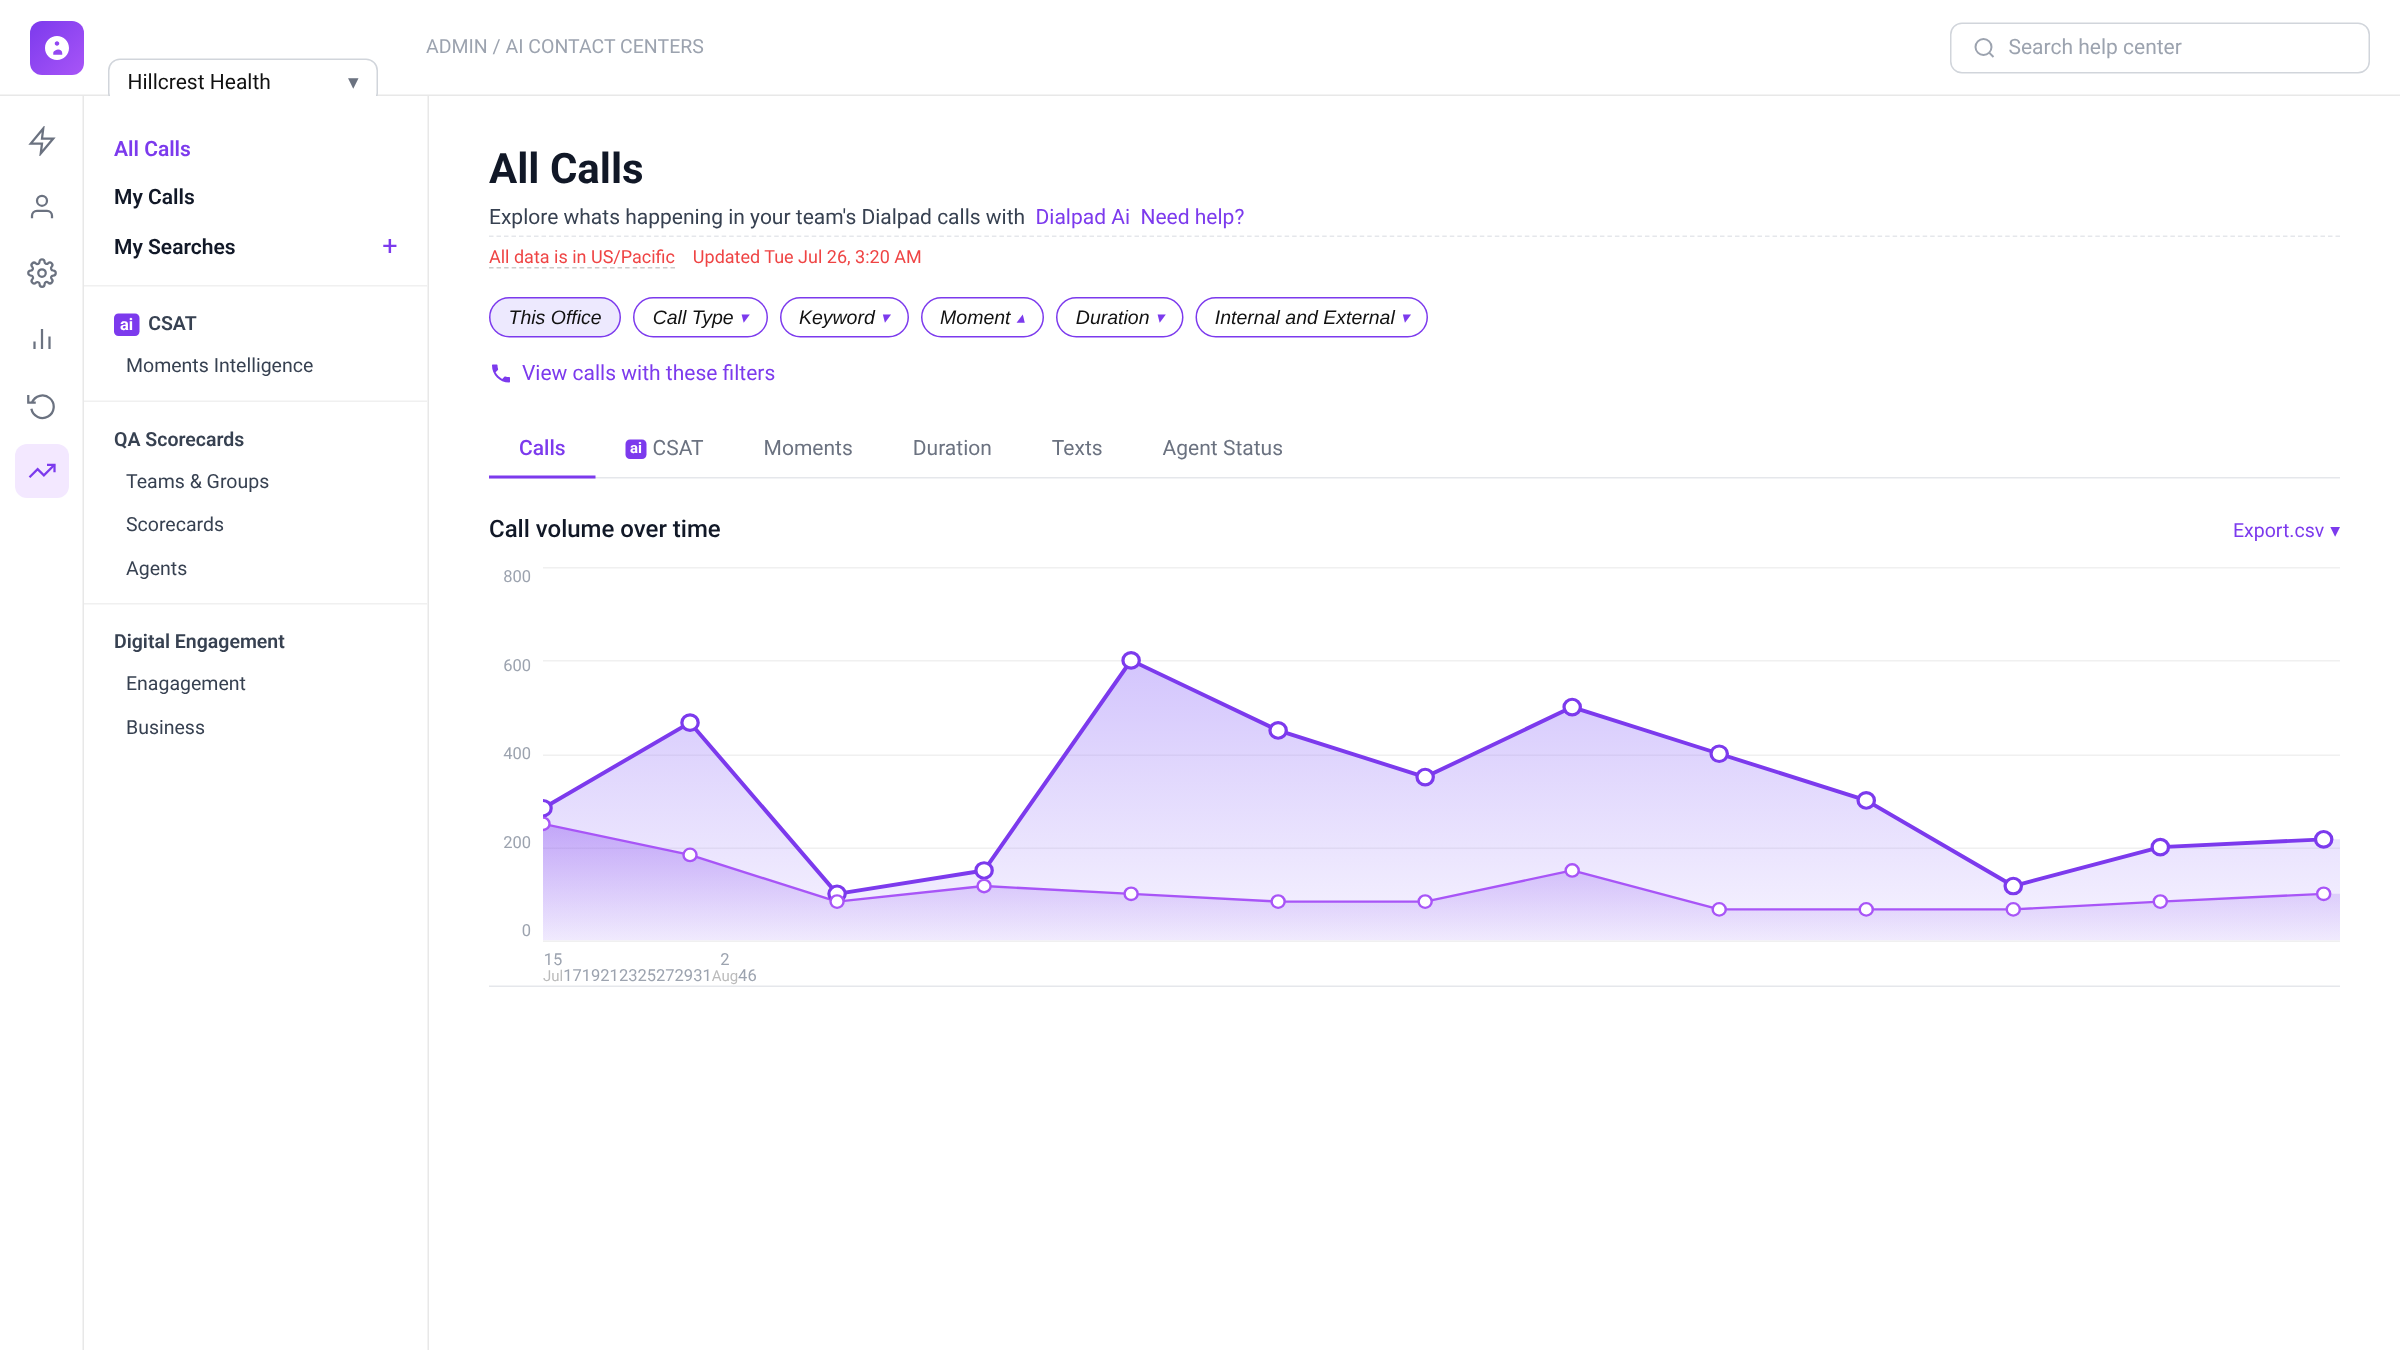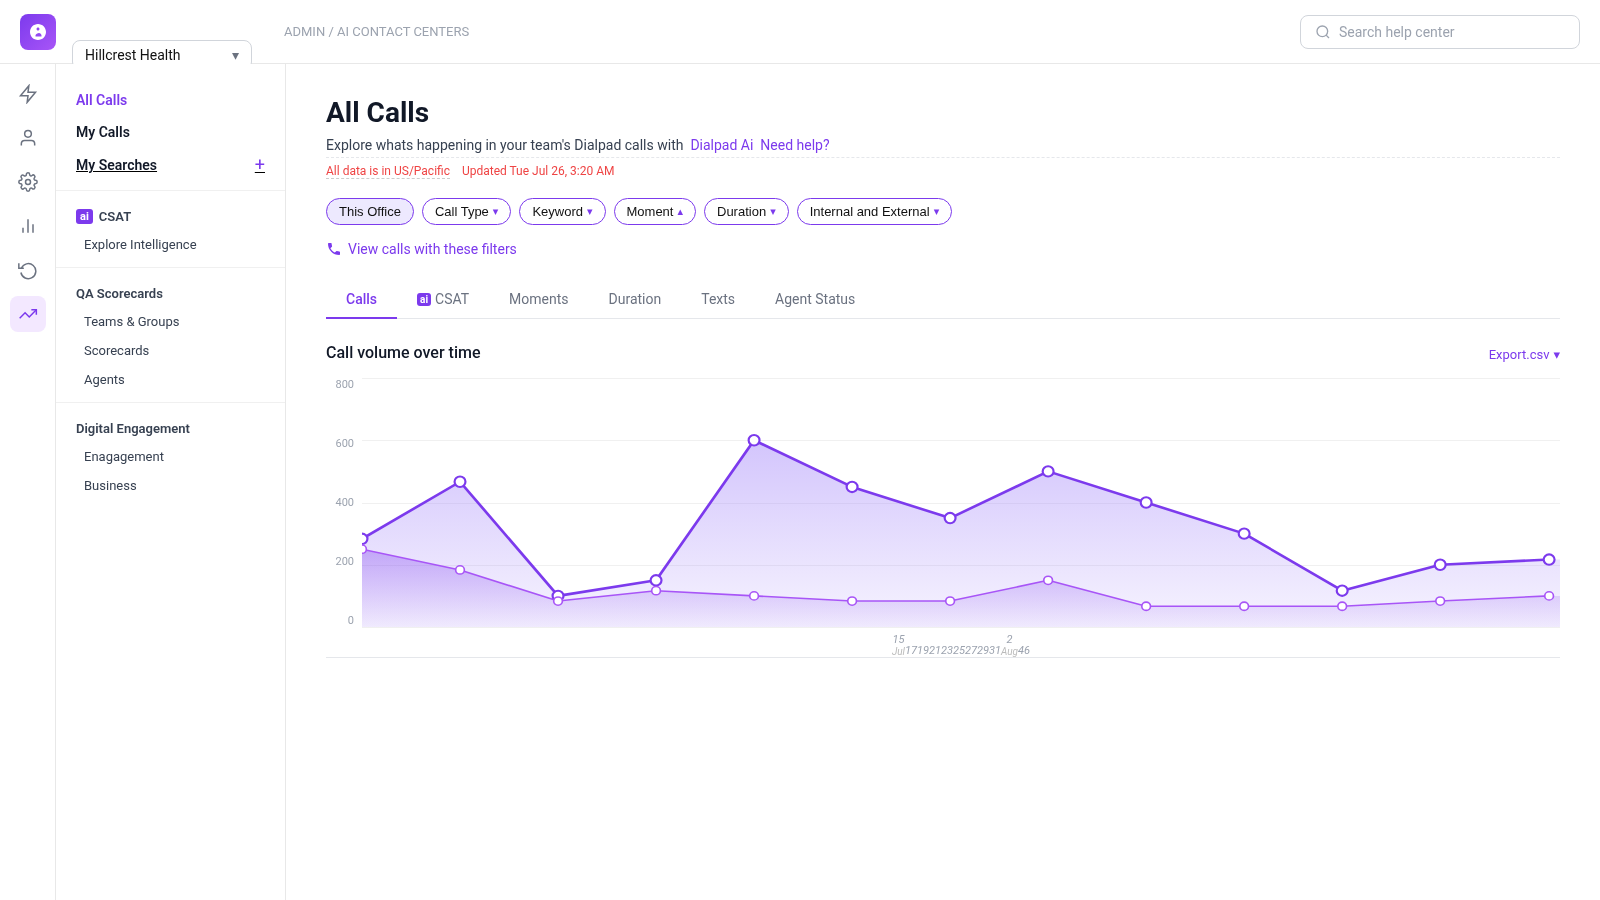--- a/index.html
+++ b/index.html
@@ -131,20 +131,21 @@
     }
     .filter-btn {
       display: flex; align-items: center; gap: 4px;
       border: 1.5px solid #7c3aed;
       border-radius: 20px;
       padding: 5px 12px;
       font-size: 13px;
       cursor: pointer;
       background: #fff;
       color: #111;
+      font-style: italic;
     }
     .filter-btn.active { background: #ede9fe; border-color: #7c3aed; }
     .filter-btn .chevron { color: #7c3aed; font-size: 11px; }
 
     
     .view-calls-link {
       display: flex; align-items: center; gap: 6px;
       color: #7c3aed; font-size: 14px; cursor: pointer;
       margin-bottom: 24px;
       text-decoration: none;
@@ -194,40 +195,38 @@
       left: 36px; right: 0; top: 0; bottom: 30px;
     }
     .gridline {
       position: absolute;
       left: 0; right: 0;
       border-top: 1px solid #f0f0f0;
     }
     .chart-xaxis {
       position: absolute;
       bottom: 0; left: 36px; right: 0;
-      display: flex; justify-content: center;
+      display: flex; justify-content: flex-start;
       align-items: flex-end;
       height: 30px;
-      font-style: italic;
     }
     .chart-xlabel { font-size: 11px; color: #9ca3af; text-align: center; }
     .chart-xlabel .month { font-size: 10px; color: #bbb; }
 
     svg.chart-svg {
       position: absolute;
       left: 36px; right: 0; top: 0; bottom: 30px;
       width: calc(100% - 36px);
       height: calc(100% - 30px);
     }
 
     
     .nav-searches-row {
       display: flex; align-items: center; justify-content: space-between;
       padding: 8px 20px;
-      text-decoration: underline;
     }
     .nav-searches-label { font-size: 14px; font-weight: 600; color: #111827; cursor: pointer; }
     .nav-searches-add { color: #7c3aed; font-size: 18px; cursor: pointer; line-height: 1; }
   </style>
 </head>
 <body>
 
 <div class="topbar">
   <div class="topbar-logo">
     <svg width="22" height="22" viewBox="0 0 22 22" fill="none" xmlns="http://www.w3.org/2000/svg">
@@ -299,21 +298,21 @@
       <span class="nav-searches-label">My Searches</span>
       <span class="nav-searches-add">+</span>
     </div>
 
     <div class="nav-divider"></div>
 
     <div class="nav-group-label" style="display:flex;align-items:center;gap:6px;">
       <span style="font-size:11px;background:#7c3aed;color:white;border-radius:3px;padding:1px 4px;font-weight:700;">ai</span>
       <span>CSAT</span>
     </div>
-    <div class="nav-sub-item">Explore Intelligence</div>
+    <div class="nav-sub-item">Moments Intelligence</div>
 
     <div class="nav-divider"></div>
 
     <div class="nav-group-label">QA Scorecards</div>
     <div class="nav-sub-item">Teams &amp; Groups</div>
     <div class="nav-sub-item">Scorecards</div>
     <div class="nav-sub-item">Agents</div>
 
     <div class="nav-divider"></div>
 

